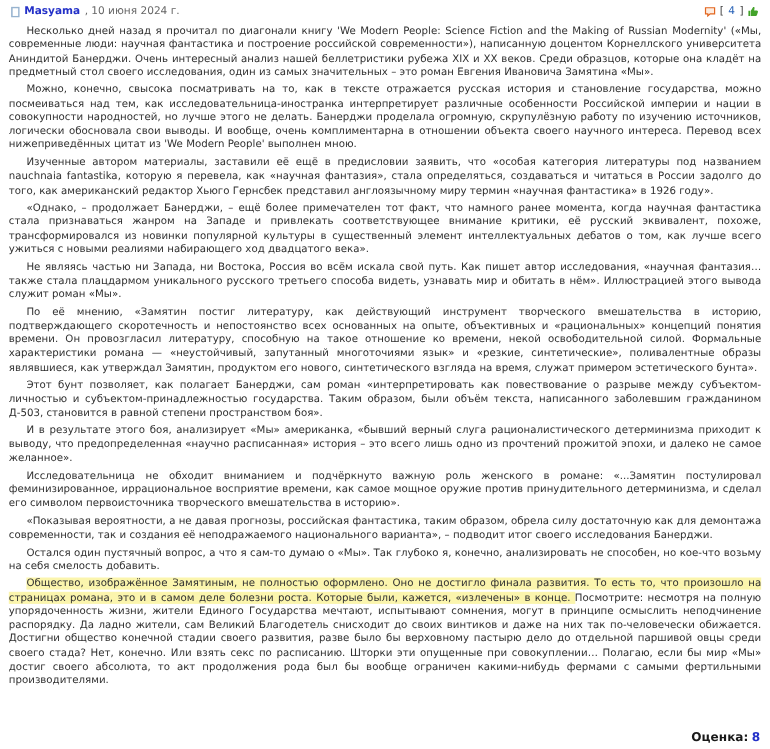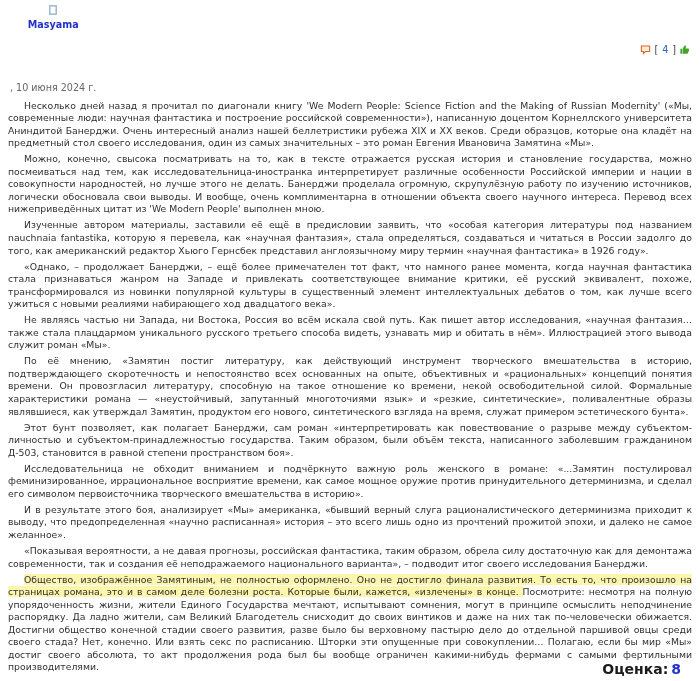--- a/index.html
+++ b/index.html
@@ -7,34 +7,34 @@
     --text:#303030; --date:#666666; --comment-icon:#e2661f; --like-icon:#43a32a;
   }
   *{box-sizing:border-box;}
   body{margin:0;background:#ffffff;}
   .page{
     width:700px;height:681px;position:relative;overflow:hidden;
     font-family:"DejaVu Sans","Liberation Sans",sans-serif;
     font-size:9.3px;color:var(--text);padding:3px 8px 0 8px;background:#fff;
   }
   .header{display:flex;justify-content:space-between;align-items:center;padding:2px 2px 3px 2px;font-size:9.6px;}
-  .header-left{display:flex;align-items:center;gap:4px;flex-direction:column;}
+  .header-left{display:flex;gap:4px;}
   .doc-icon{display:inline-flex;align-items:center;}
   .username{color:var(--link);font-weight:bold;text-decoration:none;cursor:pointer;}
-  .date{color:var(--date);margin-top:48px;}
+  .date{color:var(--date);}
   .header-right{display:flex;align-items:center;gap:3px;color:#444;}
   .bubble-icon,.thumb-icon{display:inline-flex;align-items:center;cursor:pointer;}
   .bubble-icon path{stroke:var(--comment-icon);fill:#fdece0;}
   .thumb-icon path{fill:var(--like-icon);}
   .bracket{color:#444;}
   .votes{color:var(--votes-link);text-decoration:none;cursor:pointer;padding:0 1px;}
   .review-body{margin-top:1px;}
   .para{margin:3.5px 0;text-indent:16px;text-align:justify;line-height:12.55px;}
   .hl{background:var(--highlight);}
-  .footer{position:absolute;right:19px;bottom:4px;font-size:14px;font-weight:bold;color:#1a1a1a;}
+  .footer{position:absolute;right:9px;bottom:4px;font-size:11px;font-weight:bold;color:#1a1a1a;}
   .rating-value{color:var(--link);text-decoration:none;cursor:pointer;margin-left:3px;font-weight:bold;}
 </style>
 </head>
 <body>
 
 <div class="page">
 
   <div class="header">
     <div class="header-left">
       <span class="doc-icon">
@@ -63,23 +63,24 @@
   </div>
 
   <div class="review-body" id="review-body">
       <p class="para"><span>Несколько дней назад я прочитал по диагонали книгу 'We Modern People: Science Fiction and the Making of Russian Modernity' («Мы, современные люди: научная фантастика и построение российской современности»), написанную доцентом Корнеллского университета Аниндитой Банерджи. Очень интересный анализ нашей беллетристики рубежа XIX и XX веков. Среди образцов, которые она кладёт на предметный стол своего исследования, один из самых значительных – это роман Евгения Ивановича Замятина «Мы».</span></p>
       <p class="para"><span>Можно, конечно, свысока посматривать на то, как в тексте отражается русская история и становление государства, можно посмеиваться над тем, как исследовательница-иностранка интерпретирует различные особенности Российской империи и нации в совокупности народностей, но лучше этого не делать. Банерджи проделала огромную, скрупулёзную работу по изучению источников, логически обосновала свои выводы. И вообще, очень комплиментарна в отношении объекта своего научного интереса. Перевод всех нижеприведённых цитат из 'We Modern People' выполнен мною.</span></p>
       <p class="para"><span>Изученные автором материалы, заставили её ещё в предисловии заявить, что «особая категория литературы под названием nauchnaia fantastika, которую я перевела, как «научная фантазия», стала определяться, создаваться и читаться в России задолго до того, как американский редактор Хьюго Гернсбек представил англоязычному миру термин «научная фантастика» в 1926 году».</span></p>
       <p class="para"><span>«Однако, – продолжает Банерджи, – ещё более примечателен тот факт, что намного ранее момента, когда научная фантастика стала признаваться жанром на Западе и привлекать соответствующее внимание критики, её русский эквивалент, похоже, трансформировался из новинки популярной культуры в существенный элемент интеллектуальных дебатов о том, как лучше всего ужиться с новыми реалиями набирающего ход двадцатого века».</span></p>
       <p class="para"><span>Не являясь частью ни Запада, ни Востока, Россия во всём искала свой путь. Как пишет автор исследования, «научная фантазия… также стала плацдармом уникального русского третьего способа видеть, узнавать мир и обитать в нём». Иллюстрацией этого вывода служит роман «Мы».</span></p>
       <p class="para"><span>По её мнению, «Замятин постиг литературу, как действующий инструмент творческого вмешательства в историю, подтверждающего скоротечность и непостоянство всех основанных на опыте, объективных и «рациональных» концепций понятия времени. Он провозгласил литературу, способную на такое отношение ко времени, некой освободительной силой. Формальные характеристики романа — «неустойчивый, запутанный многоточиями язык» и «резкие, синтетические», поливалентные образы являвшиеся, как утверждал Замятин, продуктом его нового, синтетического взгляда на время, служат примером эстетического бунта».</span></p>
       <p class="para"><span>Этот бунт позволяет, как полагает Банерджи, сам роман «интерпретировать как повествование о разрыве между субъектом-личностью и субъектом-принадлежностью государства. Таким образом, были объём текста, написанного заболевшим гражданином Д-503, становится в равной степени пространством боя».</span></p>
+      <p class="para"><span>И в результате этого боя, анализирует «Мы» американка, «бывший верный слуга рационалистического детерминизма приходит к выводу, что предопределенная «научно расписанная» история – это всего лишь одно из прочтений прожитой эпохи, и далеко не самое желанное».</span></p>
       <p class="para"><span>Исследовательница не обходит вниманием и подчёркнуто важную роль женского в романе: «...Замятин постулировал феминизированное, иррациональное восприятие времени, как самое мощное оружие против принудительного детерминизма, и сделал его символом первоисточника творческого вмешательства в историю».</span></p>
-      <p class="para"><span>И в результате этого боя, анализирует «Мы» американка, «бывший верный слуга рационалистического детерминизма приходит к выводу, что предопределенная «научно расписанная» история – это всего лишь одно из прочтений прожитой эпохи, и далеко не самое желанное».</span></p>
       <p class="para"><span>«Показывая вероятности, а не давая прогнозы, российская фантастика, таким образом, обрела силу достаточную как для демонтажа современности, так и создания её неподражаемого национального варианта», – подводит итог своего исследования Банерджи.</span></p>
+      <p class="para"><span>Остался один пустячный вопрос, а что я сам-то думаю о «Мы». Так глубоко я, конечно, анализировать не способен, но кое-что возьму на себя смелость добавить.</span></p>
       <p class="para"><span class="hl">Общество, изображённое Замятиным, не полностью оформлено. Оно не достигло финала развития. То есть то, что произошло на страницах романа, это и в самом деле болезни роста. Которые были, кажется, «излечены» в конце. </span><span>Посмотрите: несмотря на полную упорядоченность жизни, жители Единого Государства мечтают, испытывают сомнения, могут в принципе осмыслить неподчинение распорядку. Да ладно жители, сам Великий Благодетель снисходит до своих винтиков и даже на них так по-человечески обижается. Достигни общество конечной стадии своего развития, разве было бы верховному пастырю дело до отдельной паршивой овцы среди своего стада? Нет, конечно. Или взять секс по расписанию. Шторки эти опущенные при совокуплении… Полагаю, если бы мир «Мы» достиг своего абсолюта, то акт продолжения рода был бы вообще ограничен какими-нибудь фермами с самыми фертильными производителями.</span></p>
     </div>
 
   <div class="footer">
     <span>Оценка:</span><a class="rating-value">8</a>
   </div>
 
 </div>
 
 </body></html>

